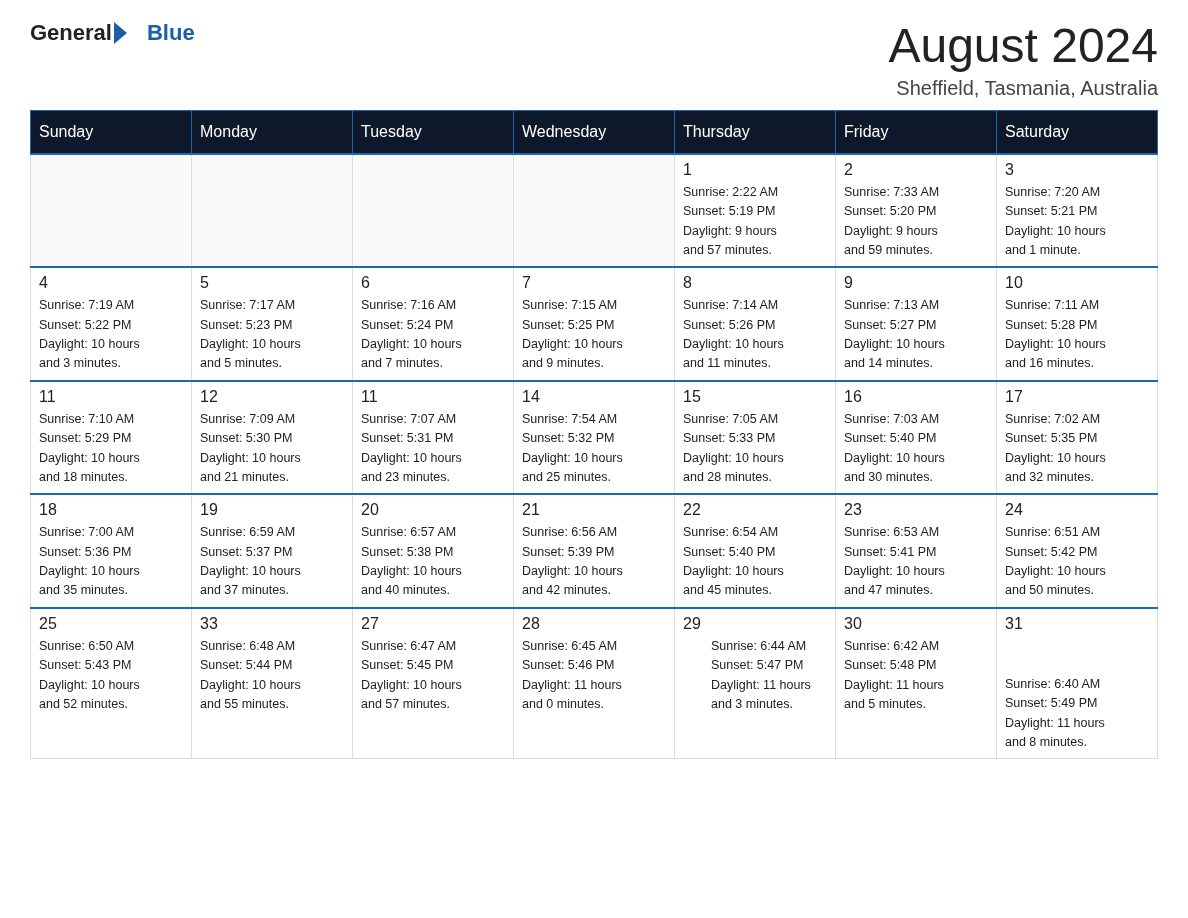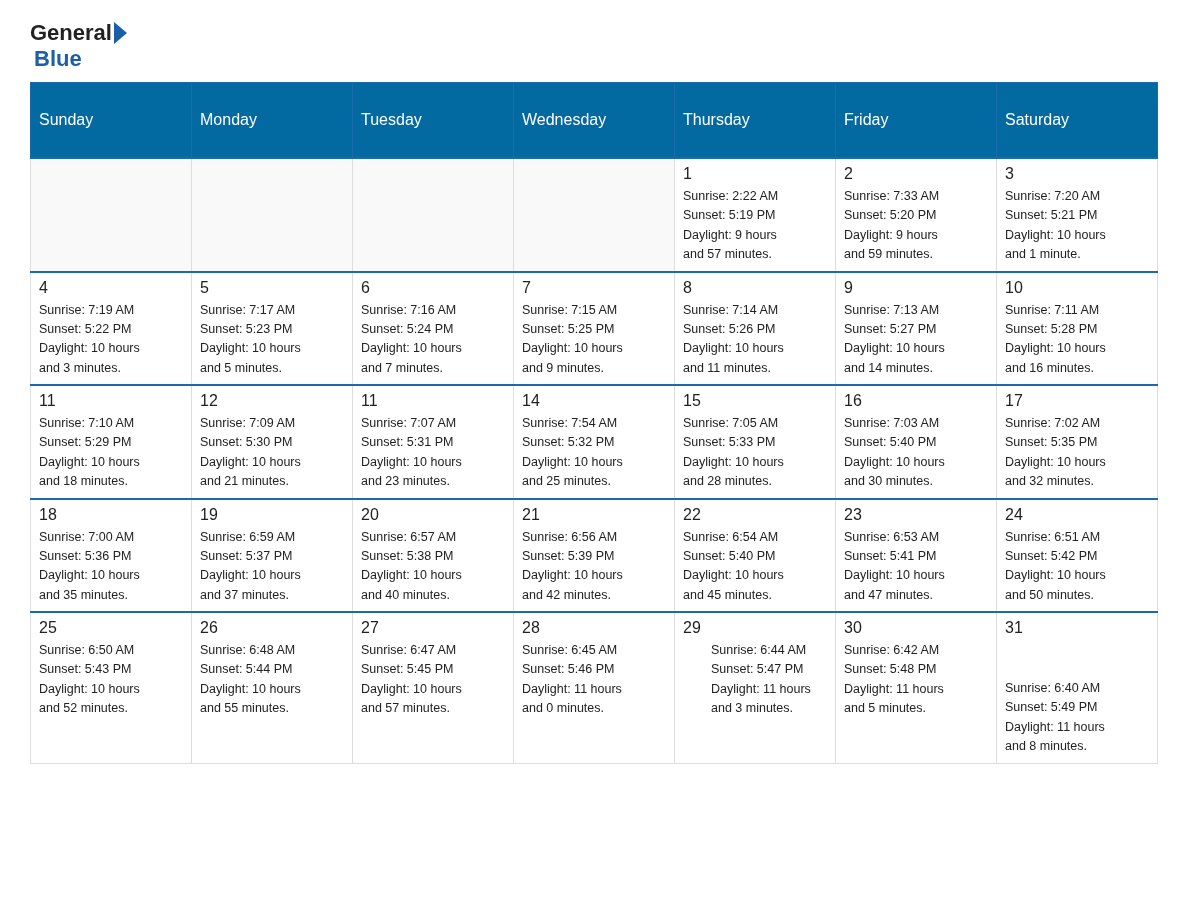--- a/index.html
+++ b/index.html
@@ -45,25 +45,25 @@
       font-size: 20px;
       color: #444;
       margin-top: 4px;
     }
     .calendar {
       width: 100%;
       border-collapse: collapse;
       margin-top: 10px;
     }
     .calendar th {
-      background: #0369a1;
+      background: #0f172a;
       color: #fff;
       font-size: 16px;
       font-weight: normal;
-      padding: 28px 8px;
+      padding: 12px 8px;
       border: 1px solid #1a6aad;
       text-align: left;
     }
     .calendar td {
       border: 1px solid #ccc;
       vertical-align: top;
       padding: 6px 8px;
       width: 14.28%;
       min-height: 110px;
       font-size: 13px;
@@ -87,51 +87,55 @@
     .day-info {
       font-size: 12.5px;
       line-height: 1.55;
       color: #222;
     }
     .empty-cell {
       background: #f9f9f9;
     }
     .logo-wrapper {
       display: flex;
-      flex-direction: column;
+      flex-direction: row;
       align-items: flex-start;
     }
     .logo-line1 {
       display: flex;
       align-items: center;
     }
     .logo-line2 {
       display: flex;
       align-items: center;
-      margin-left: 4px;
+      margin-left: 20px;
     }
     .logo-text-blue-line2 {
       font-size: 22px;
       font-weight: bold;
       color: #1a5fa8;
     }
   </style>
 </head>
 <body>
 
 <div class="header">
   <div class="logo-wrapper">
     <div class="logo-line1">
       <span class="logo-text-general">General</span>
       <span class="logo-arrow"></span>
     </div>
     <div class="logo-line2">
       <span class="logo-text-blue-line2">Blue</span>
     </div>
   </div>
+  <div class="title-area">
+    <div class="month-year">August 2024</div>
+    <div class="location">Sheffield, Tasmania, Australia</div>
+  </div>
 </div>
 
 <table class="calendar">
   <thead>
     <tr>
     <th>Sunday</th>
         <th>Monday</th>
         <th>Tuesday</th>
         <th>Wednesday</th>
         <th>Thursday</th>
@@ -322,21 +326,21 @@
       </tr>
       <tr>
         <td>
           <div class="day-number">25</div>
           <div class="day-info" style="white-space: pre-line;">Sunrise: 6:50 AM
 Sunset: 5:43 PM
 Daylight: 10 hours
 and 52 minutes.</div>
         </td>
         <td>
-          <div class="day-number">26</div>
+          <div class="day-number">33</div>
           <div class="day-info" style="white-space: pre-line;">Sunrise: 6:48 AM
 Sunset: 5:44 PM
 Daylight: 10 hours
 and 55 minutes.</div>
         </td>
         <td>
           <div class="day-number">27</div>
           <div class="day-info" style="white-space: pre-line;">Sunrise: 6:47 AM
 Sunset: 5:45 PM
 Daylight: 10 hours

